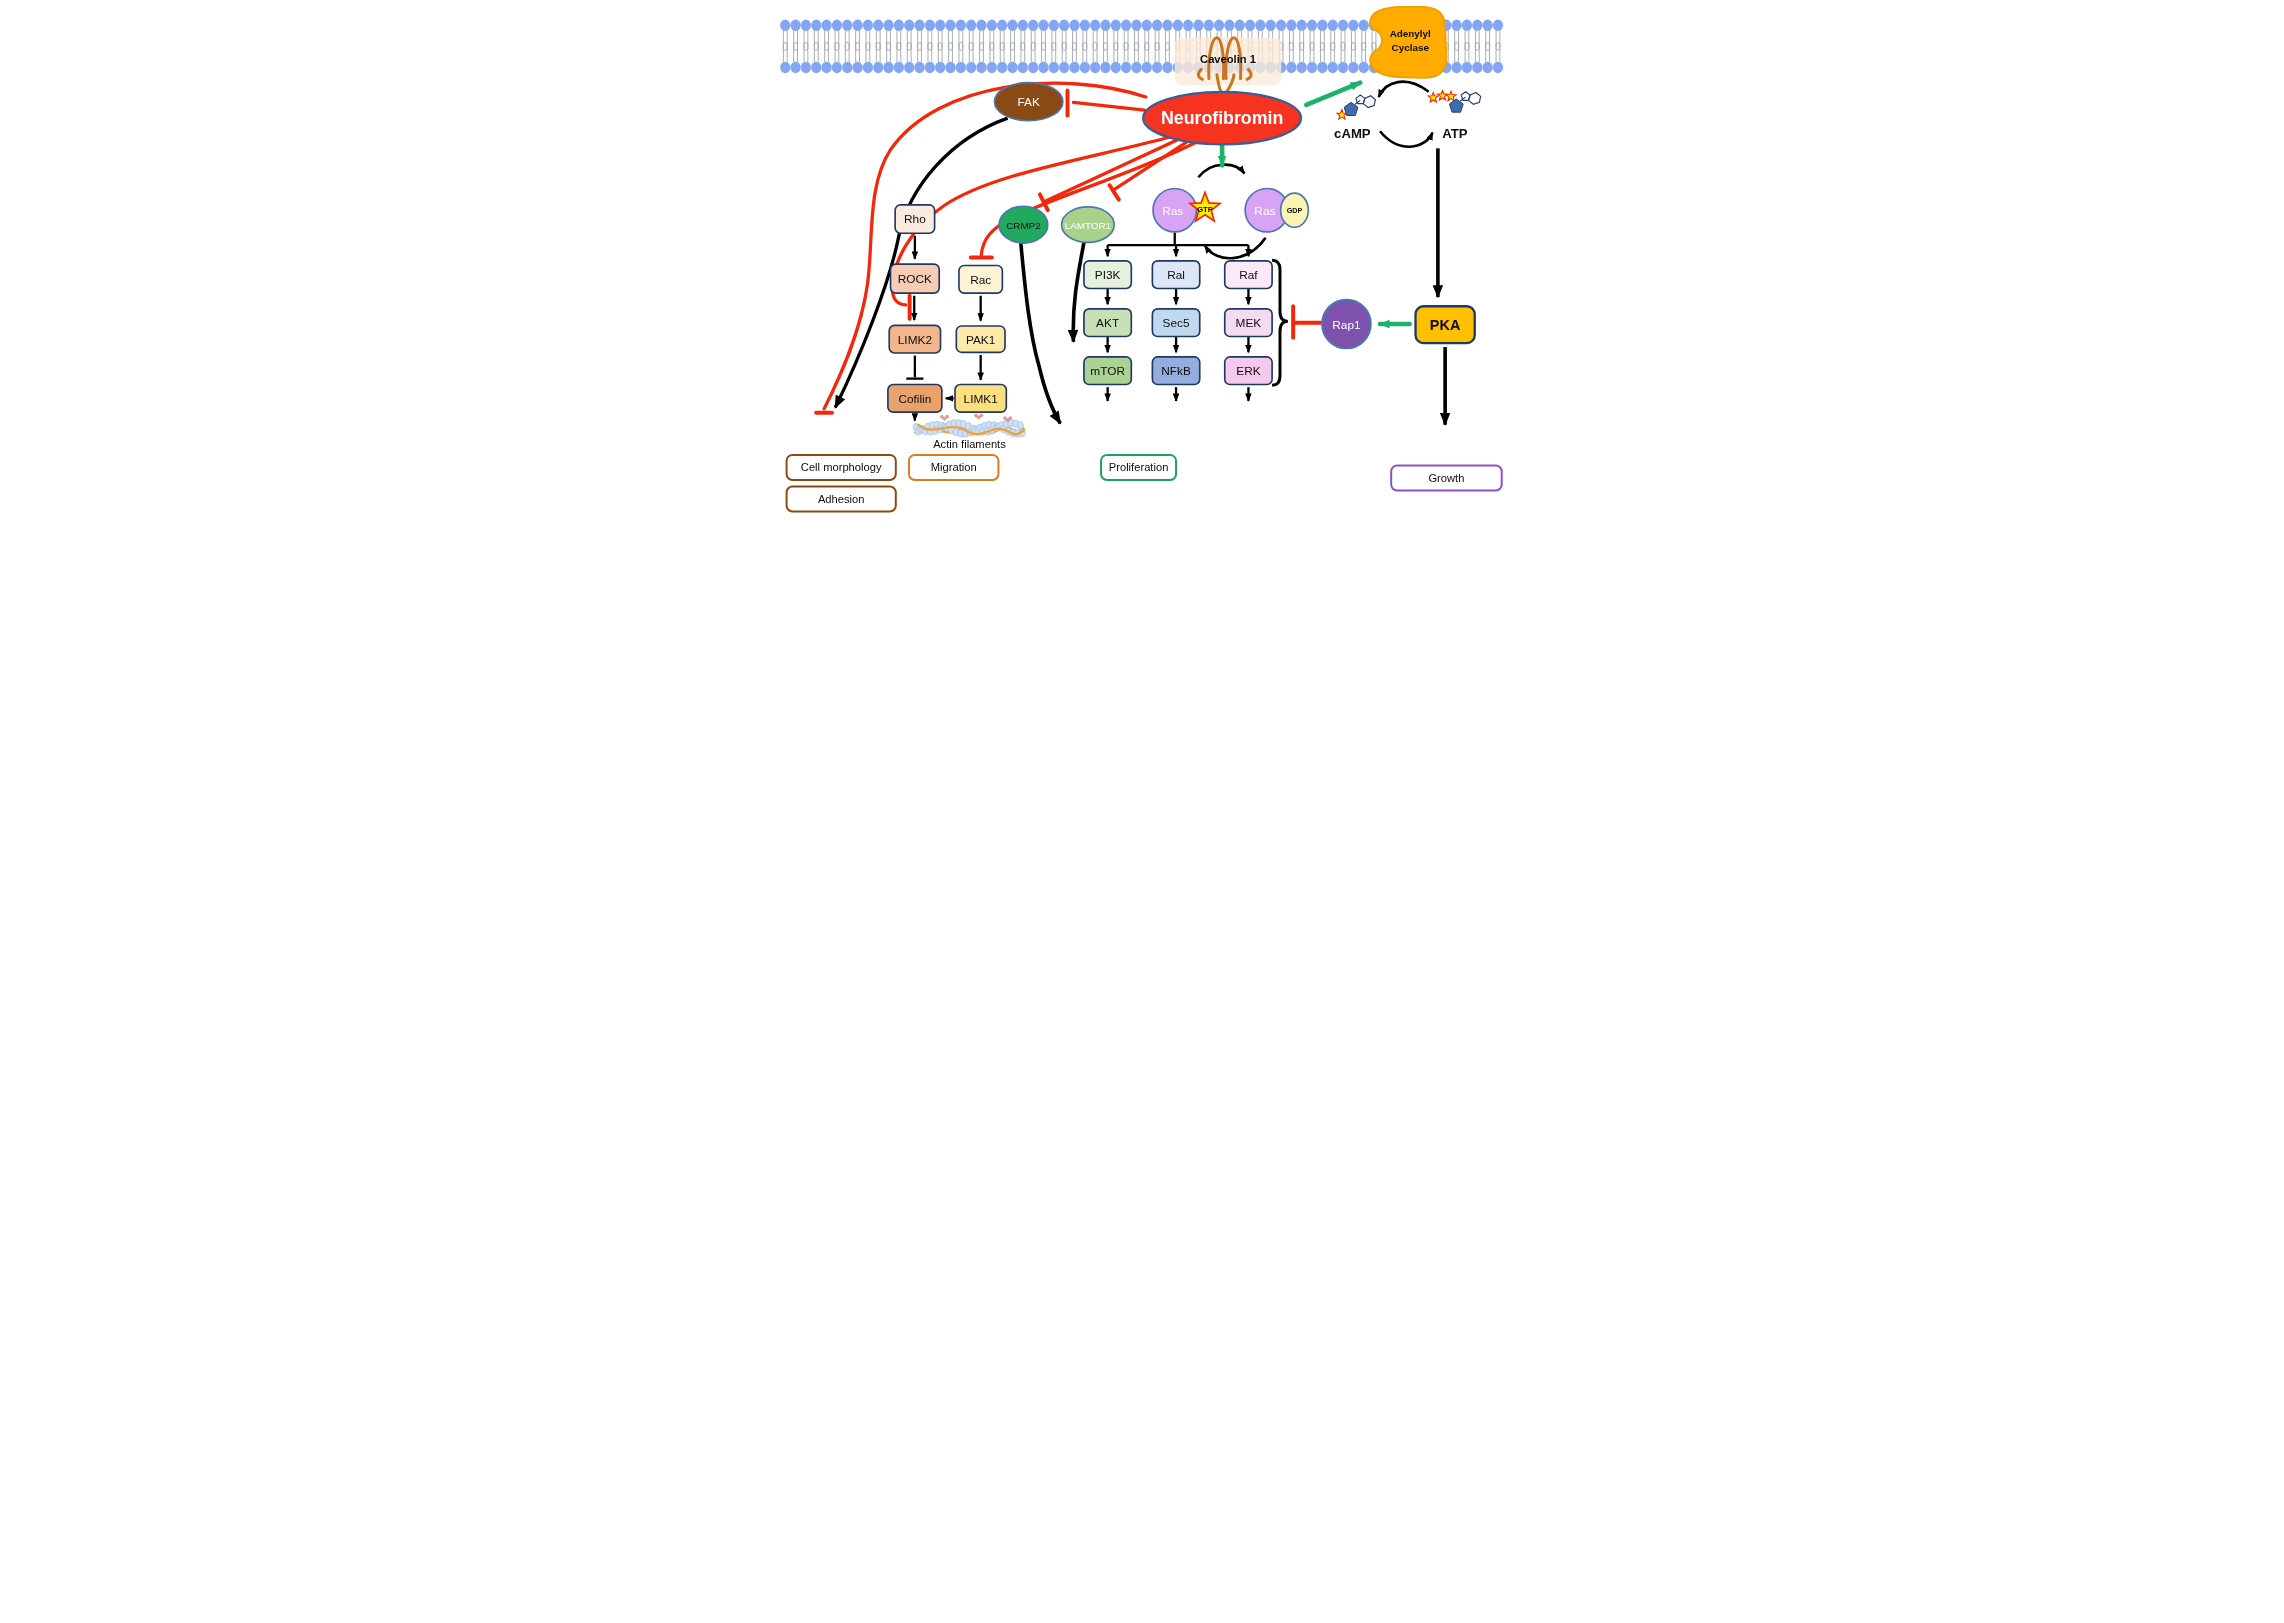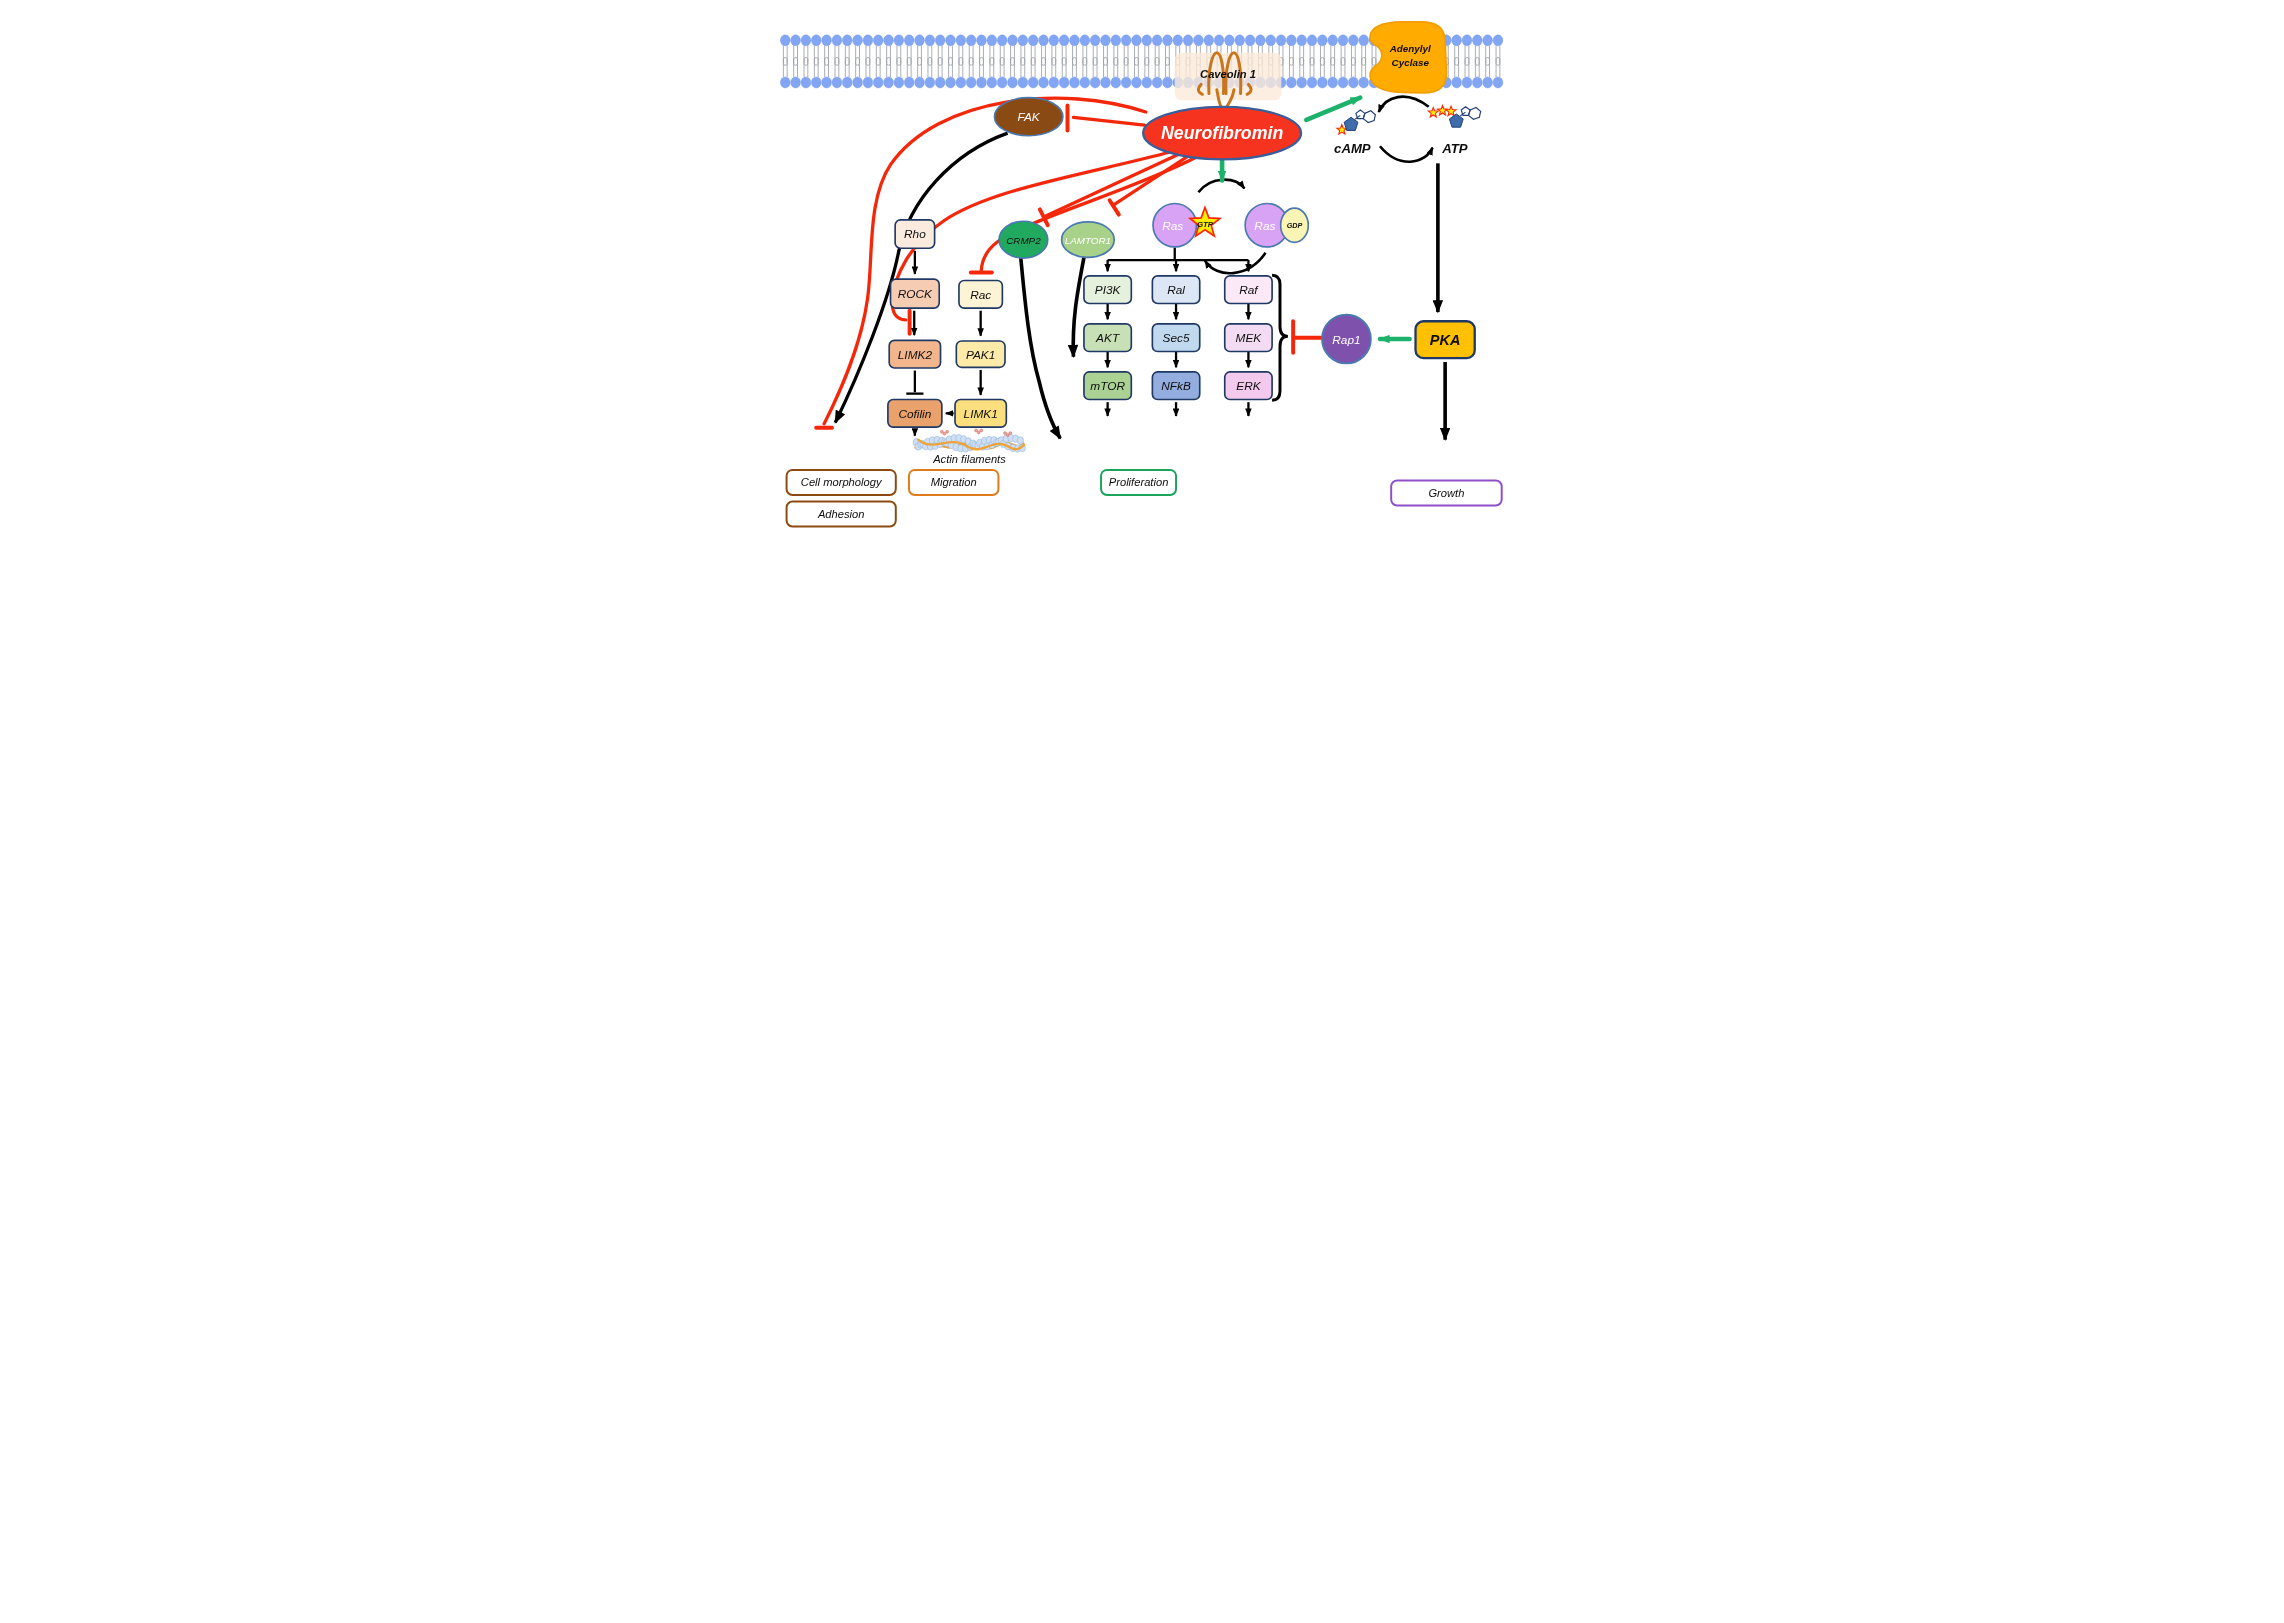--- a/index.html
+++ b/index.html
@@ -1,16 +1,16 @@
 <!DOCTYPE html>
 <html style="font-size:8.3px"><head>
 <meta charset="utf-8">
 <style>
   html,body{margin:0;padding:0;background:#ffffff;}
-  .stage{width:100%;max-width:725px;margin:16px auto;font-style:italic;}
+  .stage{width:100%;max-width:725px;margin:1px auto;}
   svg{width:100%;height:auto;display:block;background:#ffffff;}
   text{font-family:"Liberation Sans", sans-serif;fill:#0d0d0d;}
   .node-label{font-size:18px;}
   .node-label-sm{font-size:15px;}
   .outcome-label{font-size:17px;}
   .title-label{font-size:27px;font-weight:700;fill:#ffffff;}
   .mol-label{font-size:20px;font-weight:700;}
   .cav-label{font-size:17px;font-weight:700;}
   .ac-label{font-size:15px;font-weight:600;}
   .white-label{fill:#ffffff;}

